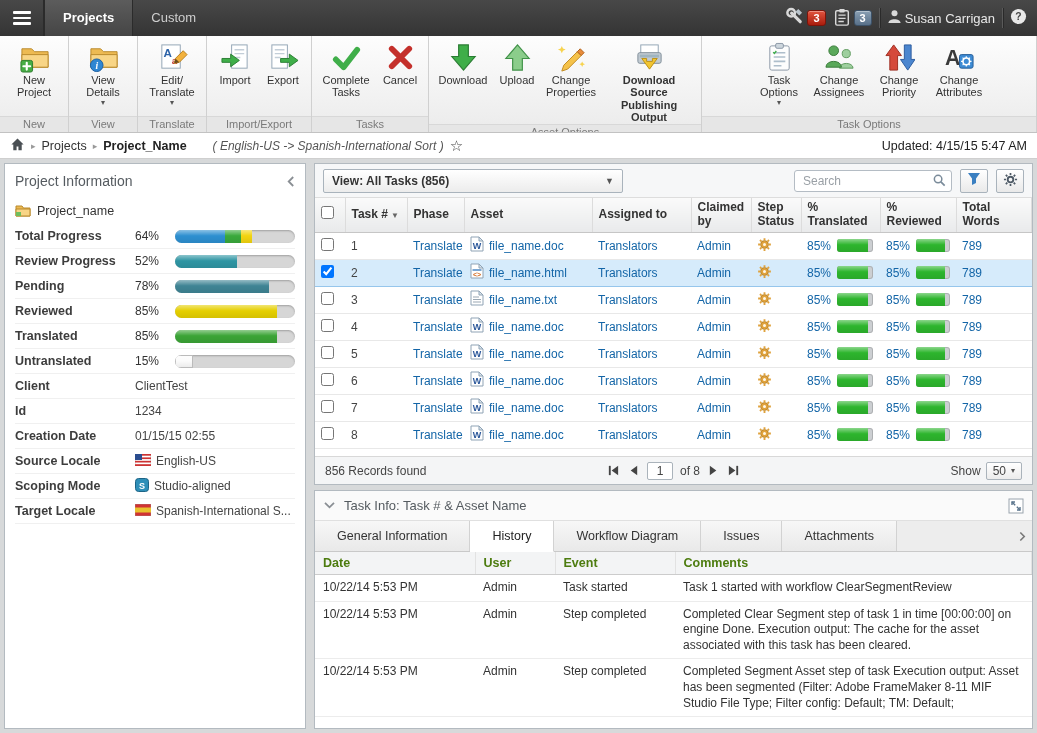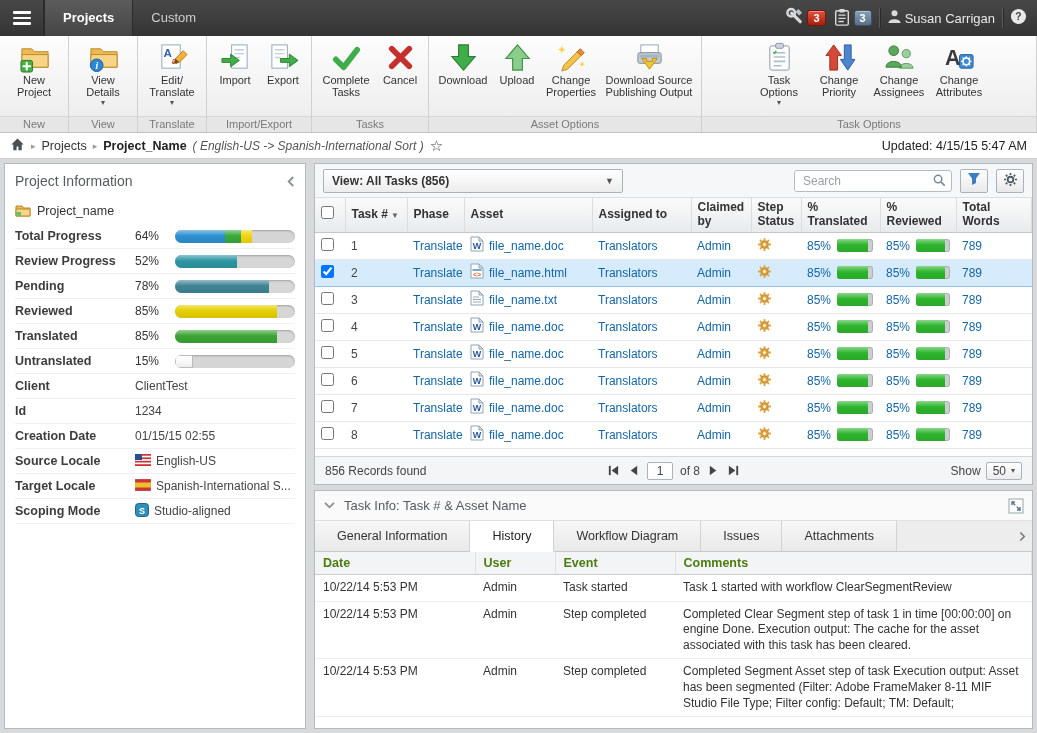--- a/index.html
+++ b/index.html
@@ -26,28 +26,28 @@
   .tgroup { display: flex; flex-direction: column; border-right: 1px solid #d0d0d0; }
   .tgroup:last-child { flex: 1; }
   .tgroup-buttons { flex: 1; display: flex; align-items: flex-start; justify-content: center; padding: 3px 5px 0; gap: 2px; }
   .tgroup-label { height: 16px; line-height: 15px; text-align: center; font-size: 11px; color: #7a7a7a; border-top: 1px solid #d8d8d8; background: #e6e6e6; }
   .tbtn { display: flex; flex-direction: column; align-items: center; width: 58px; padding: 1px 1px; border-radius: 3px; cursor: pointer; }
   .tbtn .ticon { height: 34px; display: flex; align-items: center; justify-content: center; }
   .tbtn .ticon svg { width: 31px; height: 31px; }
   .tlabel { font-size: 11px; line-height: 1.12; text-align: center; color: #333; }
   .tcaret { font-size: 8px; color: #555; line-height: 7px; }
   .tbtn.narrow { width: 46px; }
-  .tbtn.wide { width: 94px; }
+  .tbtn.wide { width: 94px; font-weight: bold; }
 
   
   .crumbbar { height: 26px; flex: none; display: flex; align-items: center; gap: 6px; background: #fff; border-bottom: 1px solid #cfcfcf; padding: 0 10px; font-size: 12.5px; }
   .crumb-sep { color: #999; font-size: 9px; }
   .crumb-link { color: #333; cursor: pointer; }
   .crumb-current { font-weight: bold; color: #222; cursor: pointer; }
-  .crumb-note { font-style: italic; color: #555; font-size: 12px; }
+  .crumb-note { font-style: italic; color: #555; font-size: 12px; margin-left: 20px; }
   .fav-star { font-size: 15px; color: #444; cursor: pointer; }
   .updated { margin-left: auto; color: #222; }
 
   
   .content { flex: 1; display: flex; padding: 4px; overflow: hidden; }
   .panel { background: #fff; border: 1px solid #b3bac0; }
   .left-panel { width: 302px; flex: none; display: flex; flex-direction: column; overflow: hidden; }
   .vsplit { width: 8px; flex: none; cursor: col-resize; }
   .main-col { flex: 1; display: flex; flex-direction: column; gap: 5px; overflow: hidden; }
   .main-top { height: 322px; flex: none; display: flex; flex-direction: column; overflow: hidden; }
@@ -314,36 +314,36 @@
                 <path d="M10 11h12M10 15.5h12M10 20h12M10 24.5h8" stroke="#aebecb" stroke-width="1.6"></path>
                 <path d="M9.5 10.5l1.2 1.4 2-2.6" stroke="#3fae49" stroke-width="1.4" fill="none"></path>
               </svg>
             </span>
           <span class="tlabel">Task Options</span>
           <span class="tcaret">▾</span>
         </div>
         <div class="tbtn">
           <span class="ticon">
               <svg viewBox="0 0 32 32">
-                <path d="M6 29V14H2L10 3l8 11h-4v15z" fill="#d5493a" stroke="#9e2e22"></path>
-                <path d="M21 3v15h-4l7.5 11L32 18h-4V3z" fill="#4b86cf" stroke="#2c5c9e"></path>
-              </svg>
-            </span>
-          <span class="tlabel">Change Priority</span>
-        </div>
-        <div class="tbtn">
-          <span class="ticon">
-              <svg viewBox="0 0 32 32">
                 <circle cx="23" cy="12" r="4.2" fill="#9ecf9e" stroke="#5f9b5f"></circle>
                 <path d="M16 27c0-6.5 14-6.5 14 0z" fill="#9ecf9e" stroke="#5f9b5f"></path>
                 <circle cx="10" cy="9" r="5" fill="#5aa85a" stroke="#3c7c3c"></circle>
                 <path d="M2 26c0-8 16-8 16 0z" fill="#5aa85a" stroke="#3c7c3c"></path>
               </svg>
             </span>
           <span class="tlabel">Change Assignees</span>
+        </div>
+        <div class="tbtn">
+          <span class="ticon">
+              <svg viewBox="0 0 32 32">
+                <path d="M6 29V14H2L10 3l8 11h-4v15z" fill="#d5493a" stroke="#9e2e22"></path>
+                <path d="M21 3v15h-4l7.5 11L32 18h-4V3z" fill="#4b86cf" stroke="#2c5c9e"></path>
+              </svg>
+            </span>
+          <span class="tlabel">Change Priority</span>
         </div>
         <div class="tbtn">
           <span class="ticon">
               <svg viewBox="0 0 32 32">
                 <text x="9" y="24" text-anchor="middle" font-size="22" font-weight="bold" fill="#3a3a3a" font-family="Liberation Sans, sans-serif">A</text>
                 <rect x="16" y="13" width="14" height="14" rx="2" fill="#3d8bd4" stroke="#265e99"></rect>
                 <circle cx="23" cy="20" r="3.4" fill="none" stroke="#fff" stroke-width="1.6"></circle>
                 <path d="M23 14.6v2M23 23.4v2M17.6 20h2M26.4 20h2M19.2 16.2l1.4 1.4M25.4 22.4l1.4 1.4M26.8 16.2l-1.4 1.4M20.6 22.4l-1.4 1.4" stroke="#fff" stroke-width="1.2"></path>
               </svg>
             </span>
@@ -455,37 +455,37 @@
                     <rect y="3.4" width="16" height="1.7"></rect>
                     <rect y="6.8" width="16" height="1.7"></rect>
                     <rect y="10.2" width="16" height="1.8"></rect>
                   </g>
                   <rect width="7" height="6" fill="#2a4d8f"></rect>
                 </svg></span>
             <span>English-US</span>
           </span>
         </div>
         <div class="pi-row">
+          <span class="pi-label">Scoping Mode</span>
+          <span class="pi-fval">
+            <span><svg width="14" height="14" viewBox="0 0 14 14">
+                  <rect x="0.5" y="0.5" width="13" height="13" rx="3" fill="#2e8fb8" stroke="#1d6486"></rect>
+                  <text x="7" y="10.5" text-anchor="middle" font-size="9" font-weight="bold" fill="#fff" font-family="Liberation Sans, sans-serif">S</text>
+                </svg></span>
+            <span>Studio-aligned</span>
+          </span>
+        </div>
+        <div class="pi-row">
           <span class="pi-label">Target Locale</span>
           <span class="pi-fval">
             <span><svg width="16" height="12" viewBox="0 0 16 12">
                   <rect width="16" height="12" fill="#d03333" stroke="#999" stroke-width="0.5"></rect>
                   <rect y="3.5" width="16" height="5" fill="#e8c12e"></rect>
                 </svg></span>
             <span>Spanish-International S...</span>
-          </span>
-        </div>
-        <div class="pi-row">
-          <span class="pi-label">Scoping Mode</span>
-          <span class="pi-fval">
-            <span><svg width="14" height="14" viewBox="0 0 14 14">
-                  <rect x="0.5" y="0.5" width="13" height="13" rx="3" fill="#2e8fb8" stroke="#1d6486"></rect>
-                  <text x="7" y="10.5" text-anchor="middle" font-size="9" font-weight="bold" fill="#fff" font-family="Liberation Sans, sans-serif">S</text>
-                </svg></span>
-            <span>Studio-aligned</span>
           </span>
         </div>
       </div>
     </aside>
 
     <div class="vsplit"></div>
 
     <main class="main-col">
 
       <section class="panel main-top">

